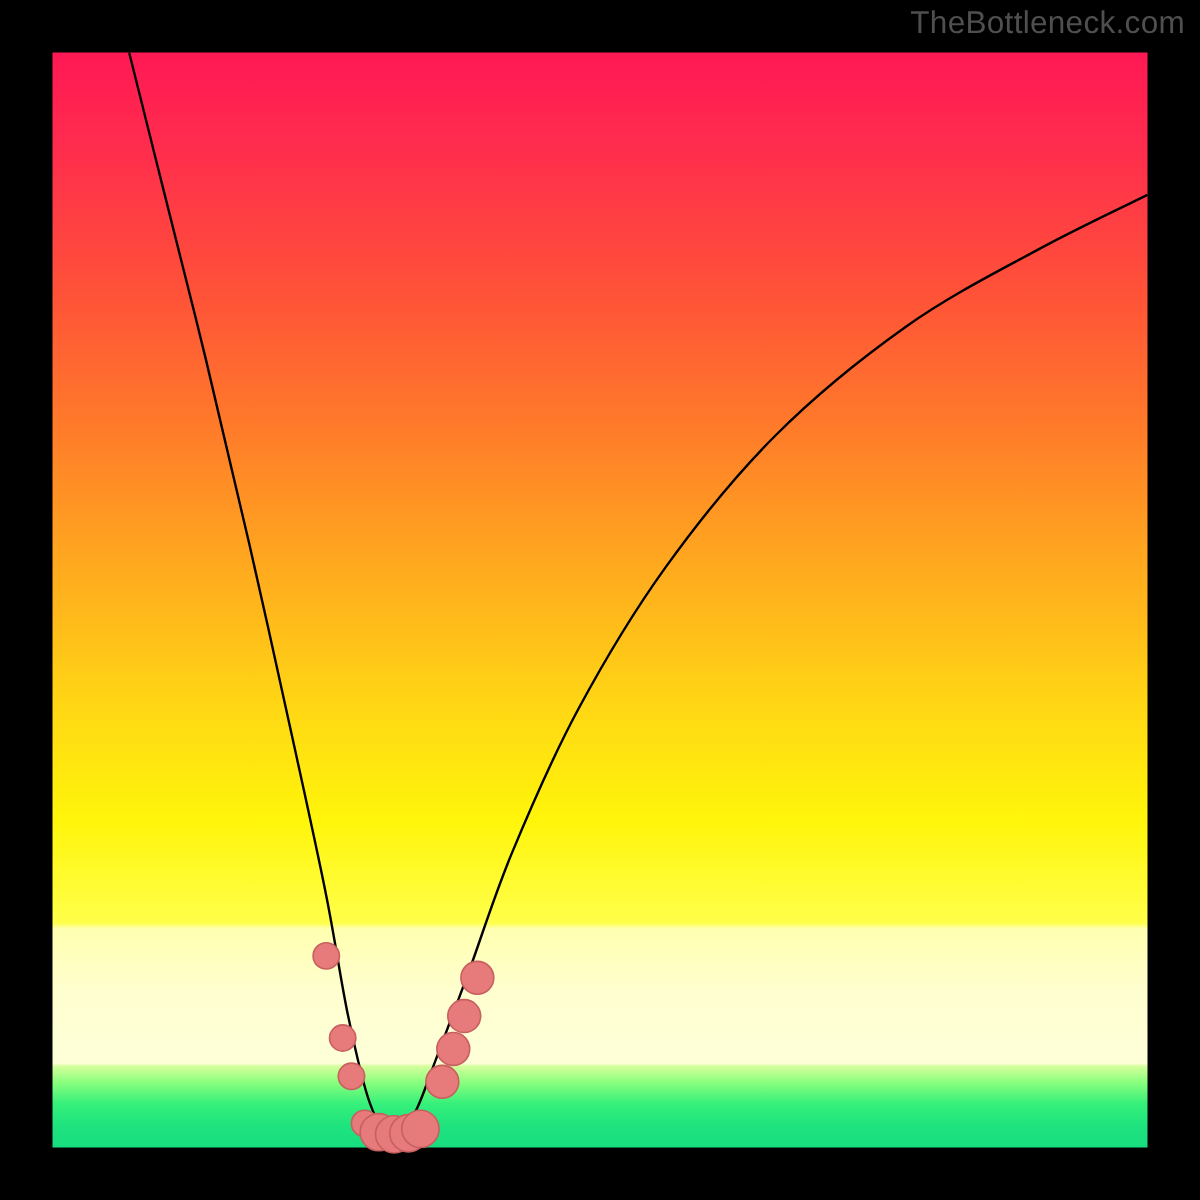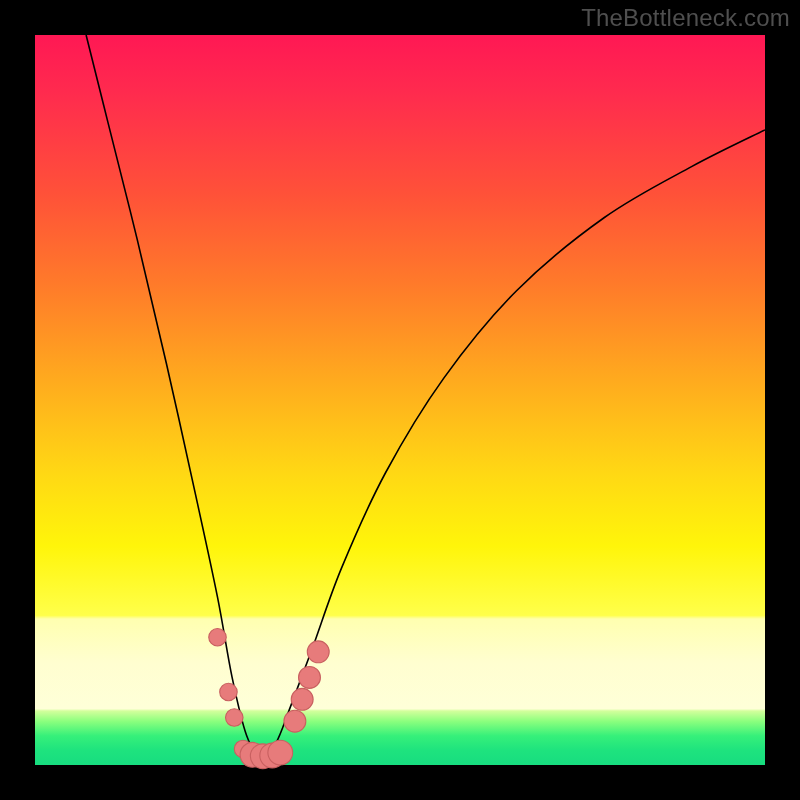--- a/index.html
+++ b/index.html
@@ -15,21 +15,21 @@
     position: relative;
     width: 800px;
     height: 800px;
     background: #000;
   }
   .watermark {
     position: absolute;
     top: 4px;
     right: 10px;
     color: #4f4f4f;
-    font-size: 24px;
+    font-size: 21px;
     font-weight: 400;
     letter-spacing: 0.2px;
     z-index: 5;
   }
   .plot-area {
     position: absolute;
     left: 35px;
     top: 35px;
     width: 730px;
     height: 730px;

